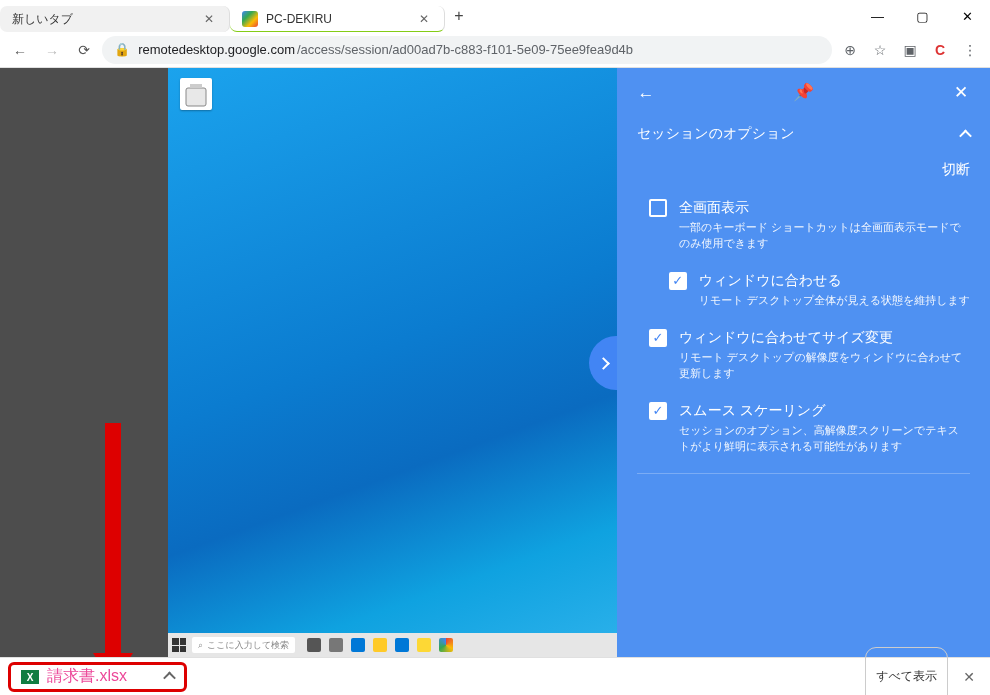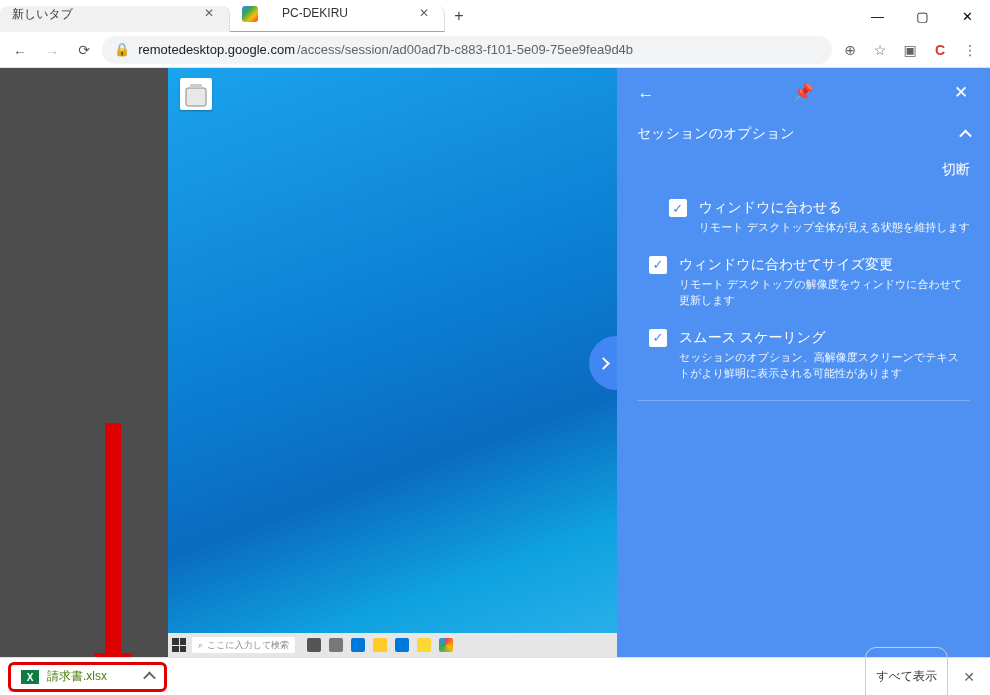--- a/index.html
+++ b/index.html
@@ -1,20 +1,20 @@
 <!DOCTYPE html>
 <html><head>
   <meta charset="utf-8">
   <style>
     * { margin: 0; padding: 0; box-sizing: border-box; font-family: "Segoe UI", "Yu Gothic UI", sans-serif; }
     body { width: 990px; height: 695px; background: #fff; overflow: hidden; position: relative; }
 
     .titlebar { height: 32px; display: flex; align-items: stretch; background: #fff; }
     .tabs { display: flex; flex: 1; }
-    .tab { display: flex; align-items: flex-start; padding: 0 12px; border-right: 1px solid #ddd; gap: 24px; font-size: 12px; color: #333; background: #f1f1f1; border-top-left-radius: 8px; border-top-right-radius: 8px; margin-top: 6px; }
+    .tab { display: flex; align-items: center; padding: 0 12px; border-right: 1px solid #ddd; gap: 8px; font-size: 12px; color: #333; background: #f1f1f1; border-top-left-radius: 8px; border-top-right-radius: 8px; margin-top: 6px; border-radius: 7px; }
     .tab.active { background: #fff; border-bottom: 1px solid #84cc16; }
     .tab .favicon { width: 16px; height: 16px; border-radius: 3px; }
     .tab .fav-rd { background: linear-gradient(135deg,#4285f4,#34a853,#fbbc05,#ea4335); }
     .tab .close { font-size: 12px; color: #666; cursor: pointer; width: 16px; text-align: center; }
     .newtab { width: 28px; display: flex; align-items: center; justify-content: center; font-size: 16px; color: #444; cursor: pointer; }
     .winctrl { display: flex; }
     .winctrl div { width: 45px; display: flex; align-items: center; justify-content: center; font-size: 13px; cursor: pointer; }
 
     .addrbar { height: 36px; display: flex; align-items: center; padding: 0 6px; gap: 4px; border-bottom: 1px solid #e0e0e0; }
     .navbtn { width: 28px; height: 28px; display: flex; align-items: center; justify-content: center; border-radius: 50%; color: #555; cursor: pointer; font-size: 14px; }
@@ -61,21 +61,21 @@
     .panel-item .opt .ttl { font-size: 14px; margin-bottom: 3px; }
     .panel-item .opt .desc { font-size: 11px; line-height: 1.45; opacity: .92; }
     .panel-divider { height: 1px; background: rgba(255,255,255,.25); margin: 8px 0; }
     .panel-body-txt { font-size: 13px; line-height: 1.7; padding: 6px 0 0 32px; }
 
     .dlbar { position: absolute; left: 0; right: 0; bottom: 0; height: 38px; background: #fff;
              border-top: 1px solid #e0e0e0; display: flex; align-items: center; padding: 0 8px; gap: 8px; }
     .dlitem { display: flex; align-items: center; gap: 8px; height: 30px; padding: 0 10px;
               border: 3px solid #d00; border-radius: 6px; cursor: pointer; }
     .dlicon { width: 18px; height: 18px; }
-    .dlname { font-size: 12px; color: #4d7c0f; }
+    .dlname { font-size: 16px; color: #ec4899; }
     .dlchev { margin-left: 30px; color: #666; font-size: 12px; }
     .dlspacer { flex: 1; }
     .dlall { font-size: 12px; color: #333; padding: 20px 10px; border: 1px solid #ccc; border-radius: 11px; cursor: pointer; }
     .dlclose { width: 26px; text-align: center; color: #666; cursor: pointer; font-size: 14px; }
 
     .chev::before { content: ''; display: inline-block; width: 7px; height: 7px;
                     border-right: 2px solid currentColor; border-bottom: 2px solid currentColor; }
     .chev.up::before { transform: rotate(-135deg) translate(-1px,-1px); }
     .chev.right::before { transform: rotate(-45deg); }
   </style>
@@ -173,20 +173,27 @@
     <div class="panel-section">
       <div class="panel-hdr">
         <span>セッションのオプション</span>
         <span class="chev up"></span>
       </div>
       <div class="panel-item noninput">
         <span>切断</span>
       </div>
 
       <div class="panel-item">
+        <div class="box"></div>
+        <div class="opt">
+          <div class="ttl">全画面表示</div>
+          <div class="desc">一部のキーボード ショートカットは全画面表示モードでのみ使用できます</div>
+        </div>
+      </div>
+      <div class="panel-item">
         <div class="box checked">✓</div>
         <div class="opt">
           <div class="ttl">ウィンドウに合わせる</div>
           <div class="desc">リモート デスクトップ全体が見える状態を維持します</div>
         </div>
       </div>
       <div class="panel-item">
         <div class="box checked">✓</div>
         <div class="opt">
           <div class="ttl">ウィンドウに合わせてサイズ変更</div>

